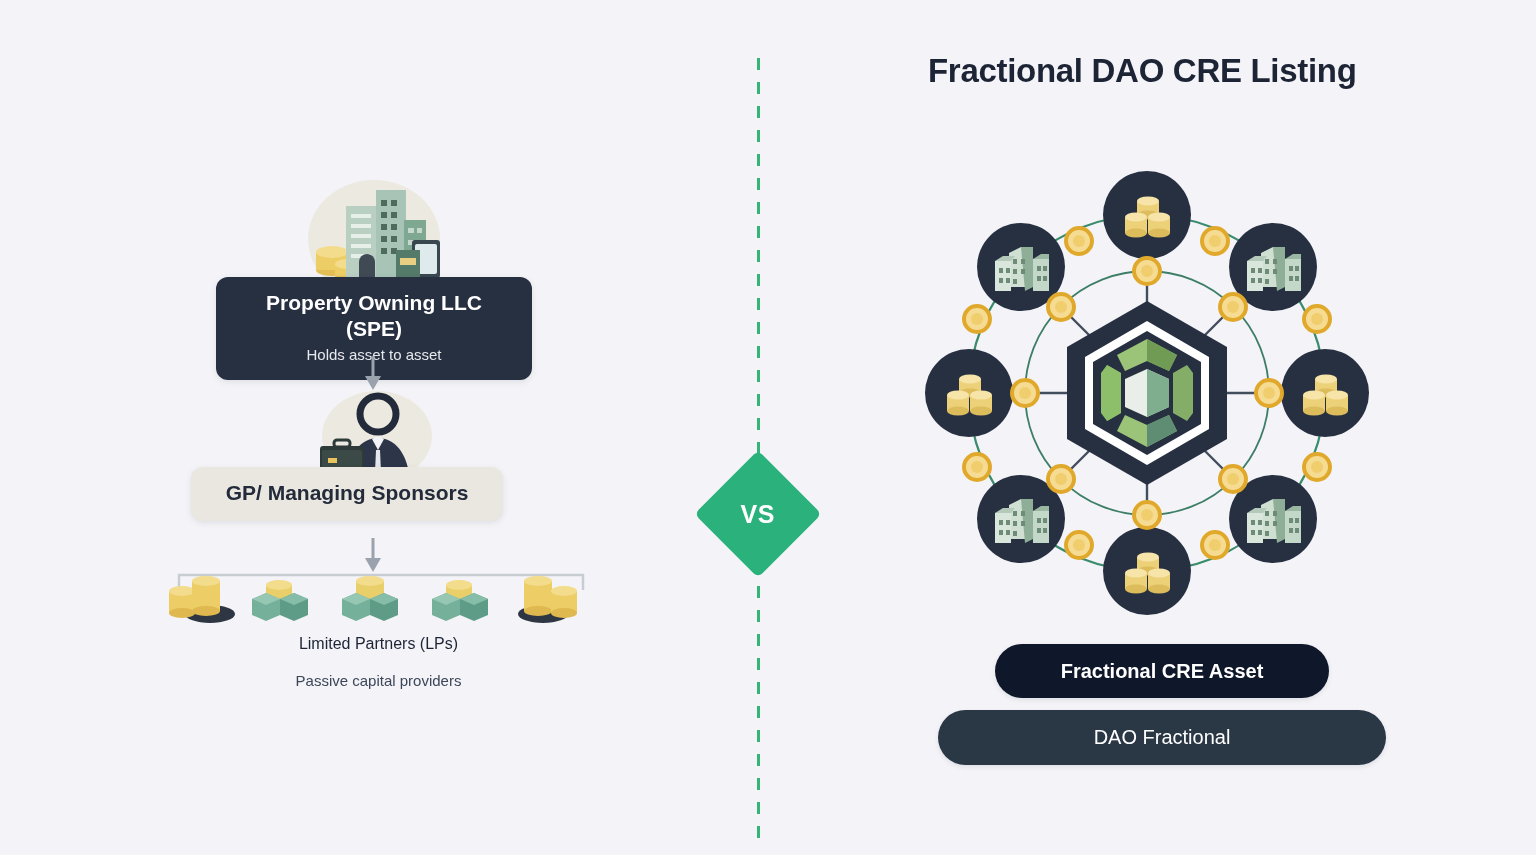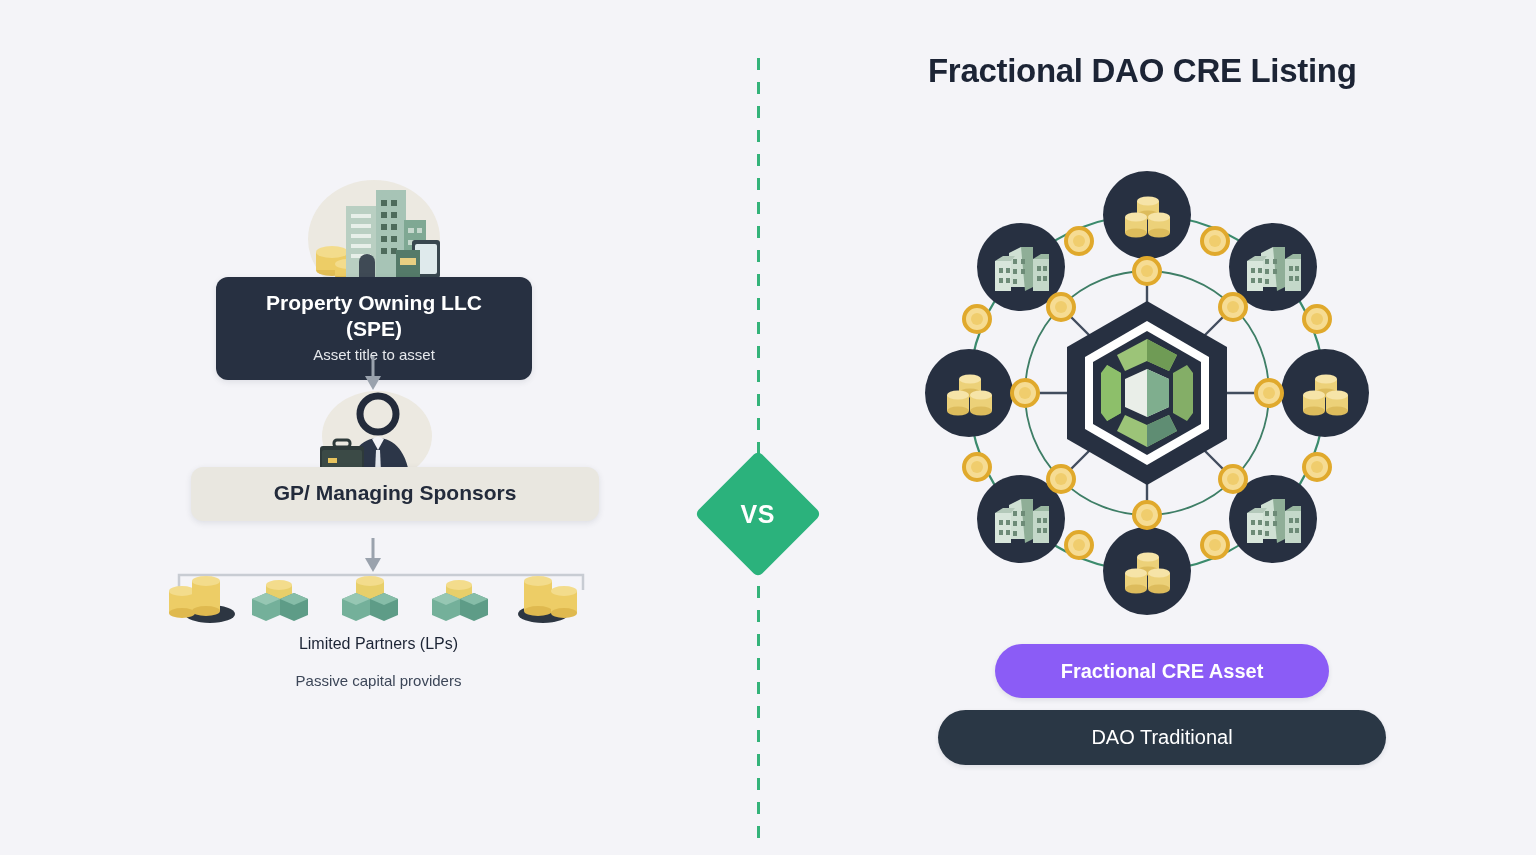--- a/index.html
+++ b/index.html
@@ -72,21 +72,21 @@
   .card .card-title { font-size: 21px; font-weight: 700; line-height: 1.22; }
   .card .card-sub   { font-size: 15px; font-weight: 400; line-height: 1.3; margin-top: 4px; }
 
   #card-spe {
     left: 216px; top: 277px; width: 316px;
     background: #273041; color: #ffffff;
   }
   #card-spe .card-sub { color: #e6e8ec; }
 
   #card-gp {
-    left: 191px; top: 467px; width: 408px;
+    left: 191px; top: 467px; width: 312px;
     background: #e9e7e0; color: #232b3b;
   }
   #card-gp .card-sub { color: #3c4658; }
 
   
   #illus-person { left: 322px; top: 391px; width: 110px; height: 90px; }
   .person-svg { position: absolute; left: 310px; top: 390px; }
 
   
   .arrow-svg { position: absolute; }
@@ -110,21 +110,21 @@
   .pill {
     position: absolute;
     border-radius: 30px;
     display: flex; align-items: center; justify-content: center;
     font-size: 20px;
     color: #ffffff;
     box-shadow: 0 2px 5px rgba(30,40,60,0.10);
   }
   #pill-asset {
     left: 238px; top: 644px; width: 334px; height: 54px;
-    background: #8b5cf6; font-weight: 600;
+    background: #0f172a; font-weight: 600;
   }
   #pill-gov {
     left: 181px; top: 710px; width: 448px; height: 55px;
     background: #2a3745; font-weight: 400;
   }
 </style>
 </head>
 <body>
 
 <div class="stage">
@@ -178,21 +178,21 @@
 
       <rect x="112" y="62" width="28" height="38" rx="3" fill="#39474f"></rect>
       <rect x="115" y="66" width="22" height="30" rx="2" fill="#dfeaec"></rect>
       <rect x="96" y="72" width="24" height="28" fill="#547a69"></rect>
       <rect x="100" y="80" width="16" height="7" fill="#e8cf82"></rect>
       <rect x="0" y="99" width="150" height="6" fill="#2d3440"></rect>
     </svg>
 
     <div class="card" id="card-spe">
       <div class="card-title">Property Owning LLC (SPE)</div>
-      <div class="card-sub">Asset title to asset</div>
+      <div class="card-sub">Holds asset to asset</div>
     </div>
 
     <svg class="arrow-svg" id="arrow-1" width="30" height="36" viewBox="0 0 30 36">
       <line x1="15" y1="0" x2="15" y2="22" stroke="#9aa2ad" stroke-width="3"></line>
       <path d="M15 34 L7 20 L23 20 Z" fill="#9aa2ad"></path>
     </svg>
 
     <div class="illus-circle" id="illus-person"></div>
     <svg class="person-svg" width="136" height="92" viewBox="0 0 136 92">
       <circle cx="68" cy="24" r="18" fill="none" stroke="#232b3b" stroke-width="7"></circle>
@@ -397,16 +397,16 @@
       <use href="#tokenDot" transform="translate(250,350)"></use>
       <use href="#tokenDot" transform="translate(164,314)"></use>
       <use href="#tokenDot" transform="translate(128,228)"></use>
       <use href="#tokenDot" transform="translate(164,142)"></use>
     </svg>
 
     <div class="pill" id="pill-asset">
       <span>Fractional CRE Asset</span>
     </div>
     <div class="pill" id="pill-gov">
-      <span>DAO Traditional</span>
+      <span>DAO Fractional</span>
     </div>
   </div>
 </div>
 
 </body></html>

